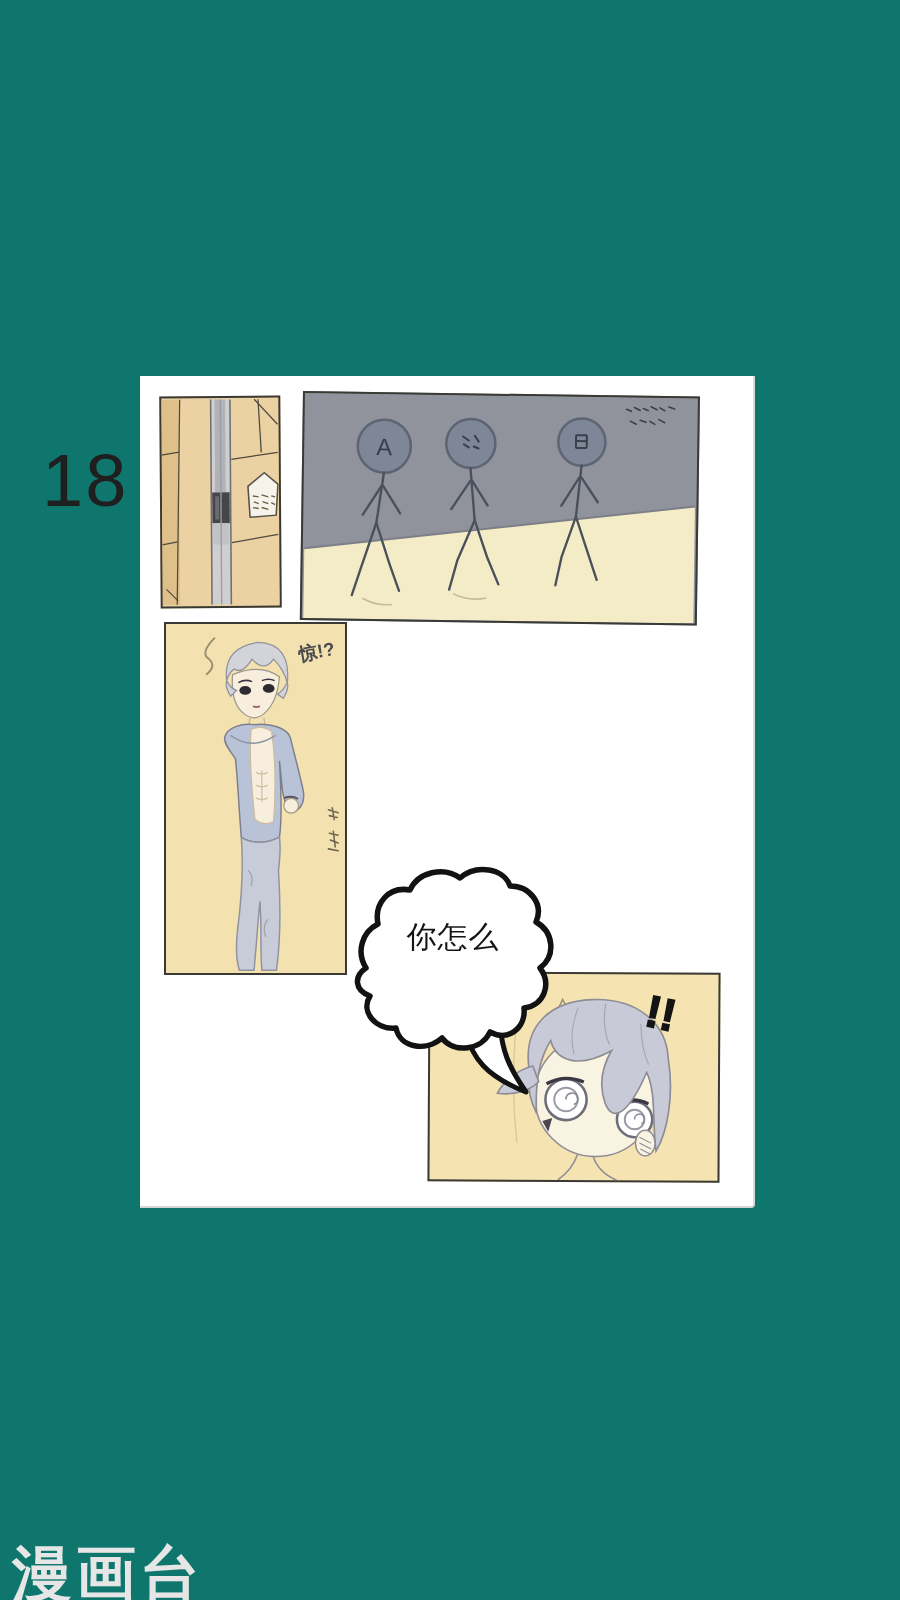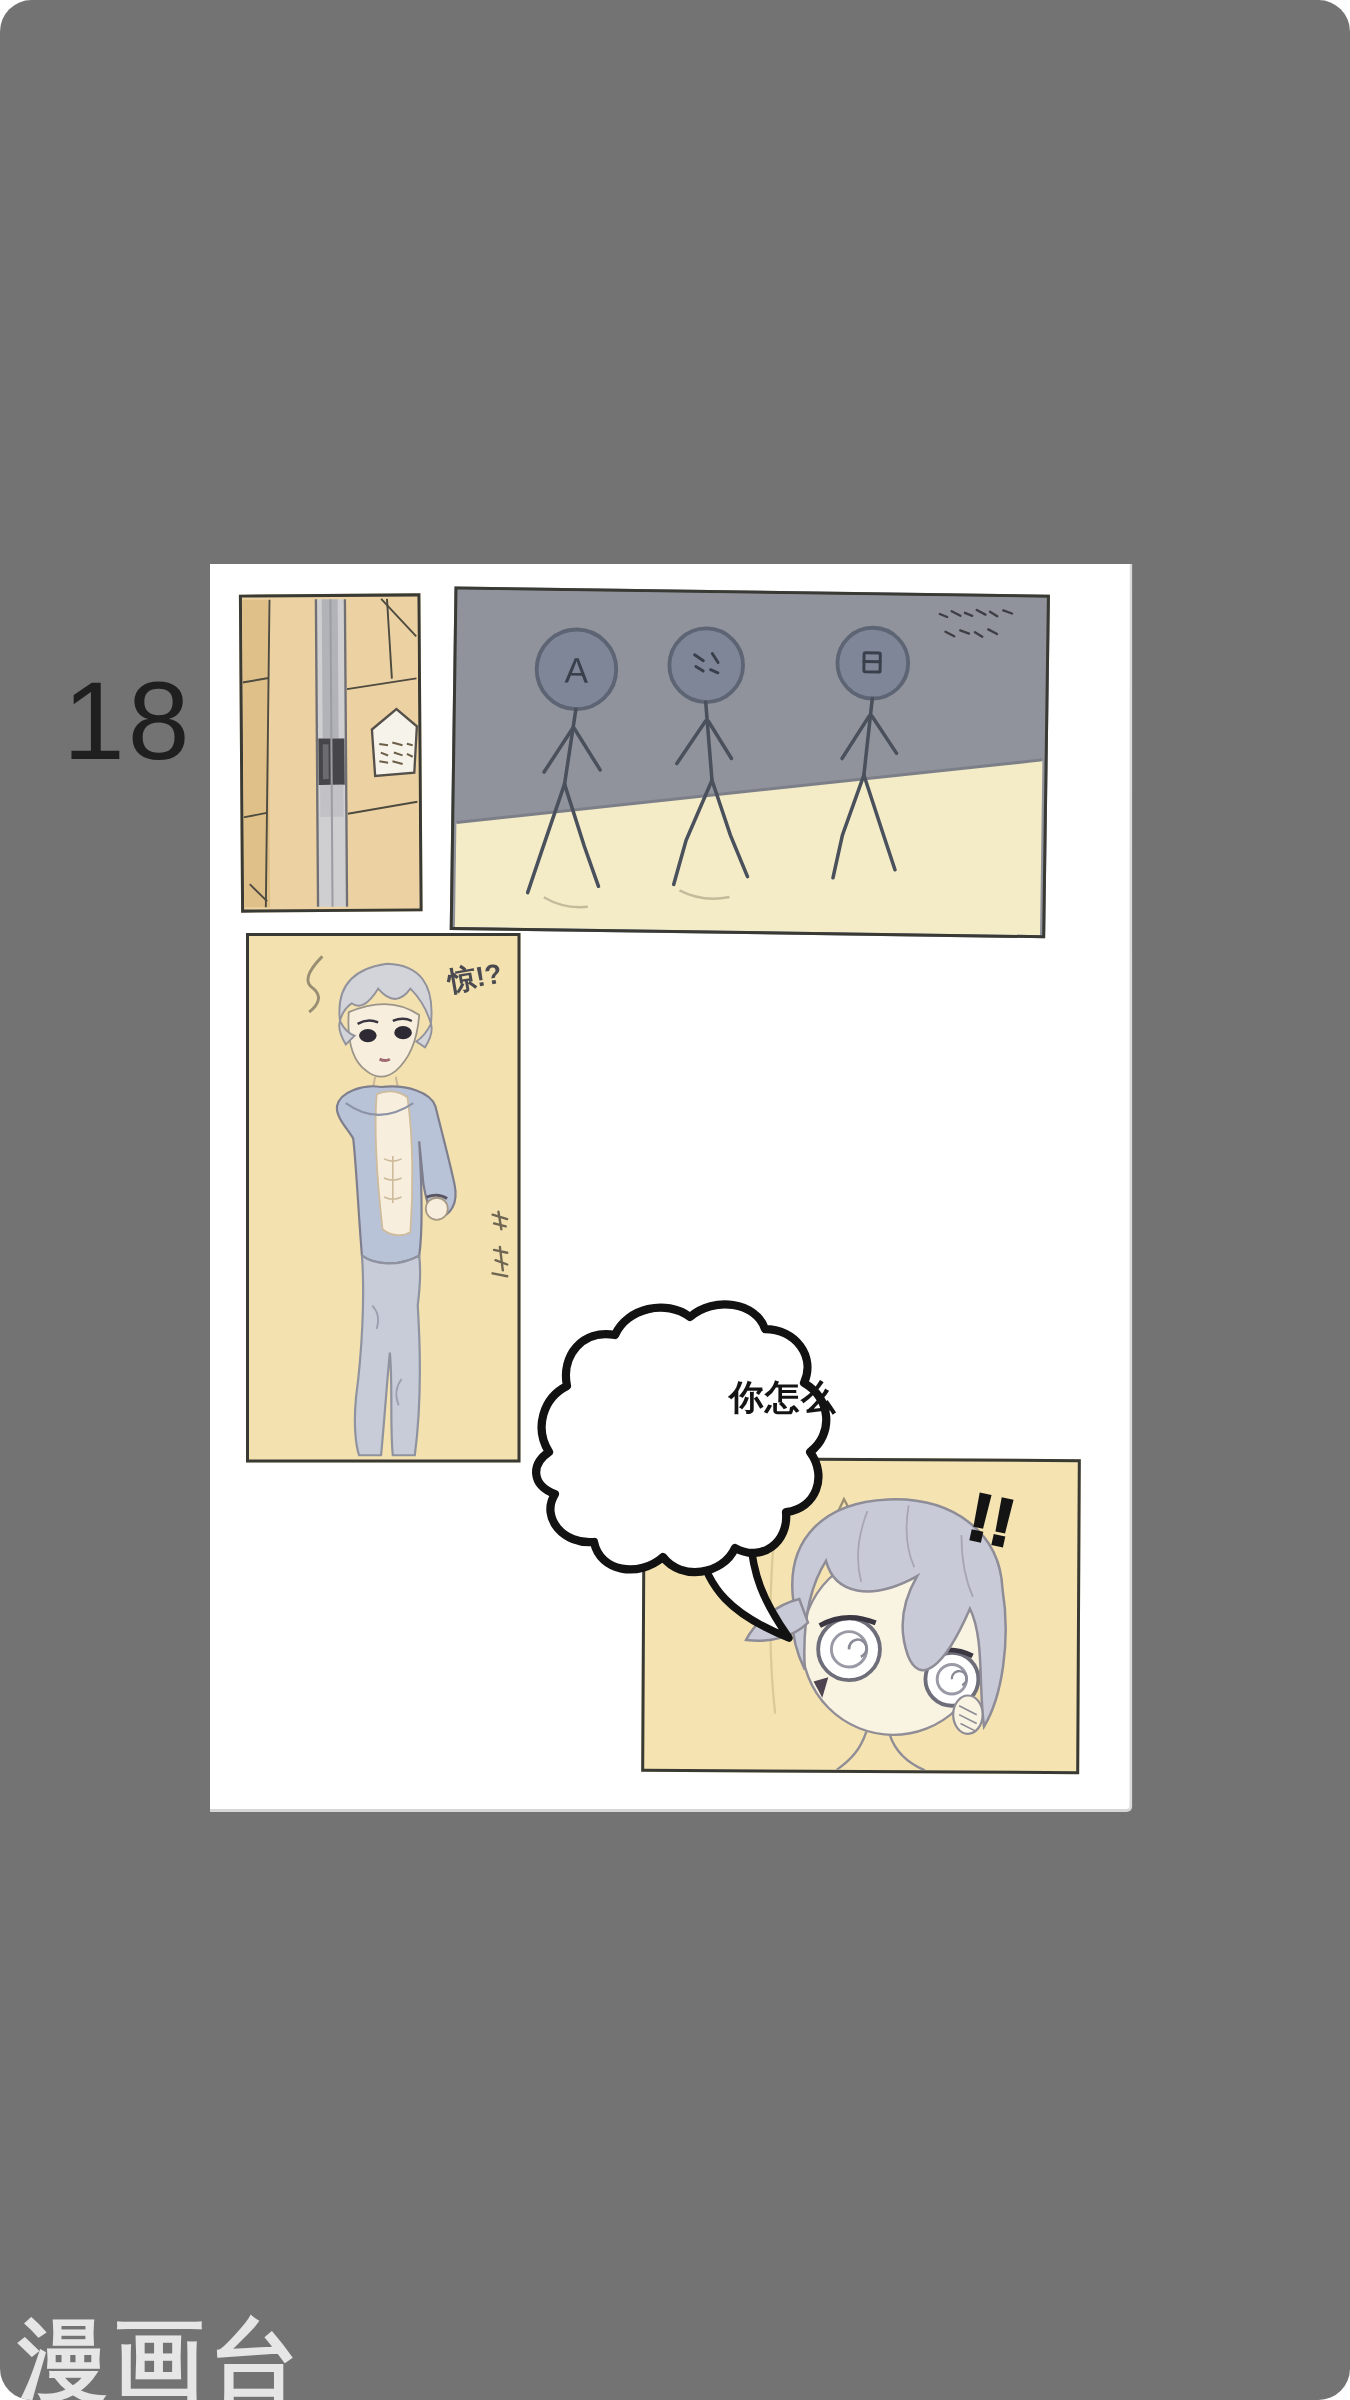--- a/index.html
+++ b/index.html
@@ -1,17 +1,17 @@
 <!DOCTYPE html>
 <html><head>
 <meta charset="utf-8">
 <style>
   html,body{margin:0;padding:0;background:#ffffff;}
-  .screen{position:relative;width:900px;height:1600px;background:#737373;overflow:hidden;
-          font-family:"Liberation Sans",sans-serif;border-radius:21px;}
+  .screen{position:relative;width:900px;height:1600px;background:#0f766e;overflow:hidden;
+          font-family:"Liberation Sans",sans-serif;}
 
   
   .page-number{position:absolute;left:42px;top:444px;font-size:74px;line-height:1;
                color:#1f1f1f;letter-spacing:2px;}
 
   
   .comic-sheet{position:absolute;left:140px;top:376px;width:613px;height:830px;
                background:#ffffff;border-right:2px solid #dadada;border-bottom:2px solid #d6d6d6;
                border-radius:0 0 4px 0;}
 
@@ -19,22 +19,22 @@
   .panel svg{display:block;width:100%;height:100%;}
 
   .panel-door   {left:160px;top:396px;width:121px;height:212px;transform:rotate(-0.4deg);background:#ecd2a2;}
   .panel-wall   {left:303px;top:391px;width:397px;height:229px;transform:rotate(0.8deg);transform-origin:0 0;background:#90939c;}
   .panel-standing{left:164px;top:622px;width:183px;height:353px;background:#f3e2af;}
   .panel-girl   {left:428px;top:972px;width:292px;height:210px;transform:rotate(0.3deg);background:#f5e4b2;}
 
   
   .bubble{position:absolute;left:348px;top:860px;width:215px;height:238px;z-index:6;}
   .bubble svg{display:block;width:100%;height:100%;overflow:visible;}
-  .bubble-text{position:absolute;left:0;width:210px;text-align:right;color:#141414;
-               font-weight:bold;font-size:23px;line-height:1.38;letter-spacing:1px;}
+  .bubble-text{position:absolute;left:0;width:210px;text-align:center;color:#141414;
+               font-weight:normal;font-size:30px;line-height:1.38;letter-spacing:1px;}
   .bubble-line1{top:56px;}
   .bubble-line2{top:99px;}
 
   
   .watermark{position:absolute;left:12px;top:1518px;font-size:60px;color:#e6e6e6;
              letter-spacing:4px;font-weight:bold;margin-top:16px;}
 </style>
 </head>
 <body>
 

